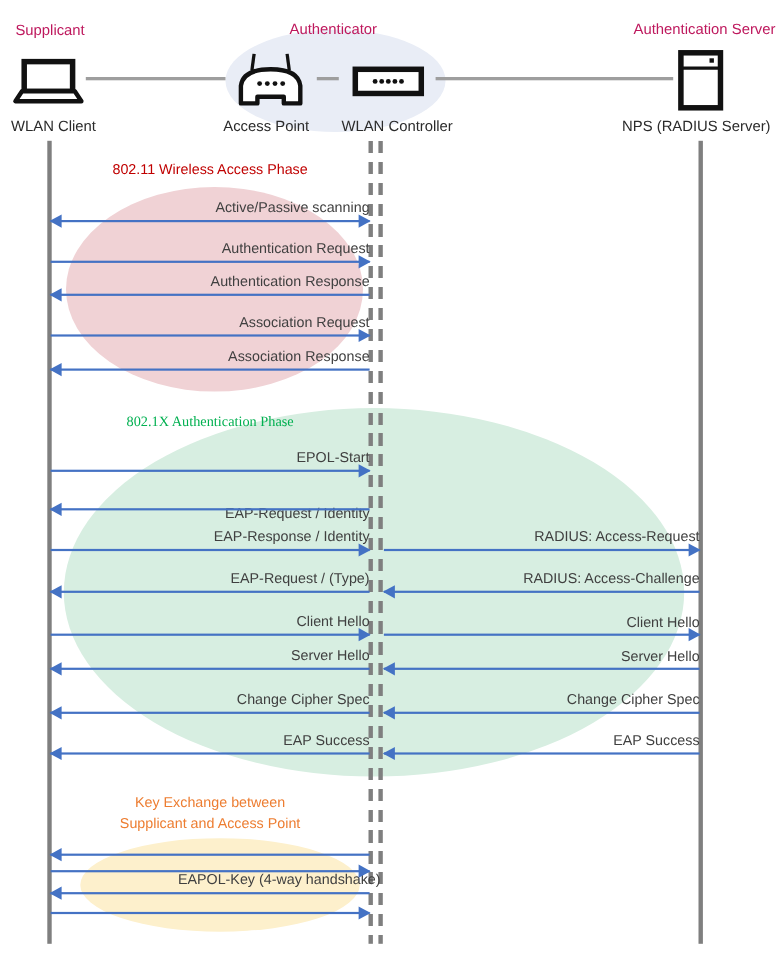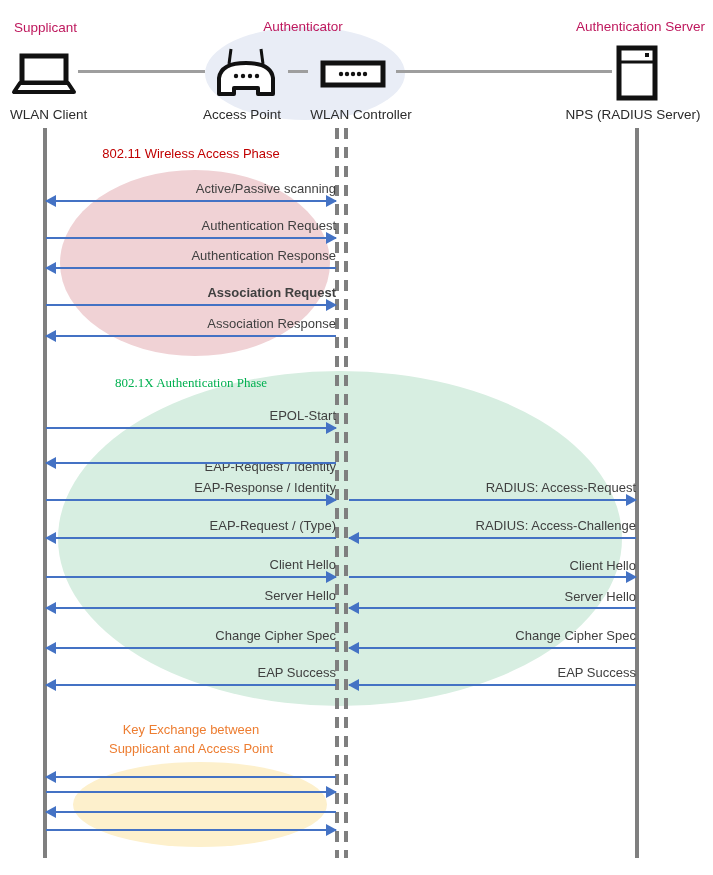--- a/index.html
+++ b/index.html
@@ -99,30 +99,31 @@
   <div class="device center" style="left:553px;width:160px;">NPS (RADIUS Server)</div>
 
   <div class="ptitle p1" style="top:146px;">802.11 Wireless Access Phase</div>
   <div class="ptitle p2" style="top:375px;font-family:Liberation Serif, serif;">802.1X Authentication Phase</div>
   <div class="ptitle p3" style="top:741px;">Supplicant and Access Point</div>
   <div class="ptitle p3" style="top:722px;">Key Exchange between</div>
 
   <div class="lbl" style="top:181px;">Active/Passive scanning</div>
   <div class="lbl" style="top:248px;">Authentication Response</div>
   <div class="lbl" style="top:218px;">Authentication Request</div>
-  <div class="lbl" style="top:285px;font-weight:bold;">Association Request</div>
+  <div class="lbl" style="top:285px;">Association Request</div>
   <div class="lbl" style="top:316px;">Association Response</div>
   <div class="lbl" style="top:408px;">EPOL-Start</div>
   <div class="lbl" style="top:418px;margin-top:41px;">EAP-Request / Identity</div>
   <div class="lbl" style="top:480px;">EAP-Response / Identity</div>
   <div class="lbl" style="top:518px;">EAP-Request / (Type)</div>
   <div class="lbl" style="top:557px;">Client Hello</div>
   <div class="lbl" style="top:588px;">Server Hello</div>
   <div class="lbl" style="top:628px;">Change Cipher Spec</div>
   <div class="lbl" style="top:665px;">EAP Success</div>
+  <div class="lbl" style="top:792px;left:56px;">EAPOL-Key (4-way handshake)</div>
 
   <div class="lbl rseg" style="top:480px;">RADIUS: Access-Request</div>
   <div class="lbl rseg" style="top:518px;">RADIUS: Access-Challenge</div>
   <div class="lbl rseg" style="top:558px;">Client Hello</div>
   <div class="lbl rseg" style="top:589px;">Server Hello</div>
   <div class="lbl rseg" style="top:628px;">Change Cipher Spec</div>
   <div class="lbl rseg" style="top:665px;">EAP Success</div>
 
   <div class="arr l r" style="top:200px;"></div>
   <div class="arr r" style="top:237px;"></div>

